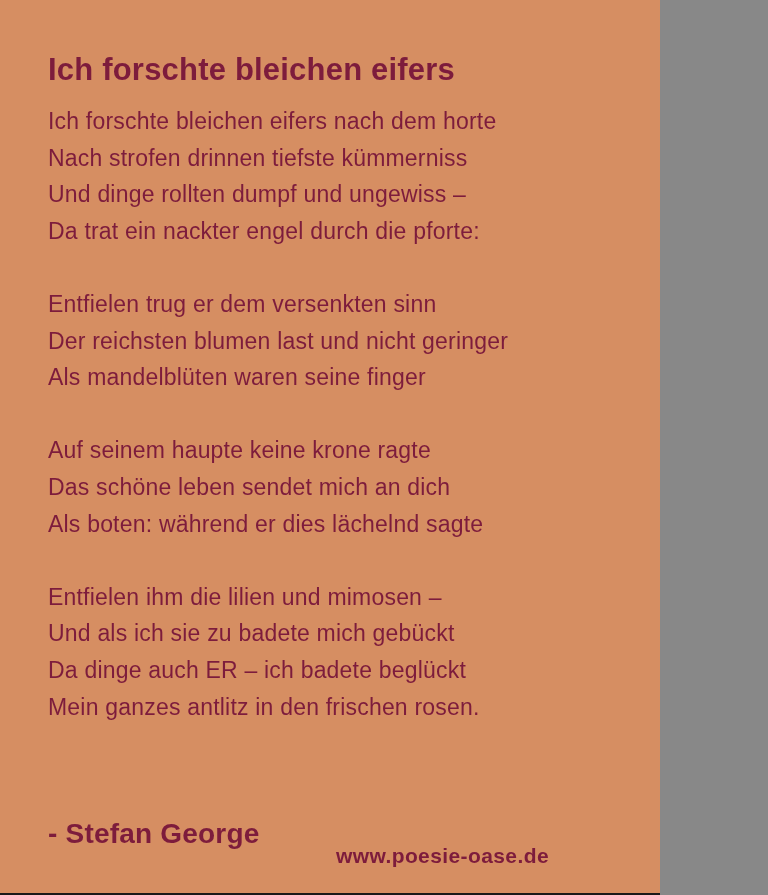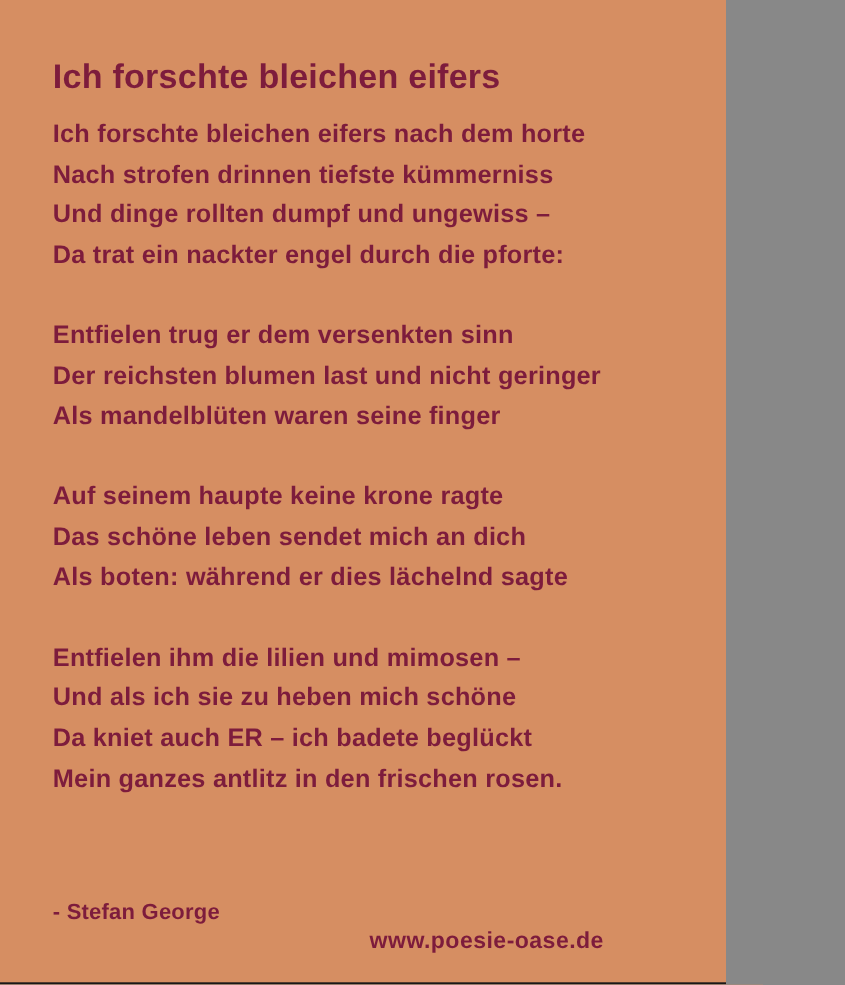--- a/index.html
+++ b/index.html
@@ -20,31 +20,31 @@
     font-size: 31px;
     font-weight: 700;
     letter-spacing: 0.2px;
     color: var(--ink, #7d1c3c);
   }
   .poem {
     position: absolute;
     left: 48px;
     top: 103px;
     font-size: 23px;
-    font-weight: 700;
+    font-weight: 400;
     line-height: 36.6px;
     letter-spacing: 0.2px;
   }
   .stanza { margin: 0 0 36.6px 0; }
   .stanza:last-child { margin-bottom: 0; }
   .author {
     position: absolute;
     left: 48px;
     top: 818px;
-    font-size: 20px;
+    font-size: 28px;
     font-weight: 600;
     letter-spacing: 0.2px;
   }
   .website {
     position: absolute;
     right: 111px;
     top: 844px;
     font-size: 21px;
     font-weight: 700;
     letter-spacing: 0.4px;
@@ -77,22 +77,22 @@
       <div class="line">Der reichsten blumen last und nicht geringer</div>
       <div class="line">Als mandelblüten waren seine finger</div>
     </div>
     <div class="stanza">
       <div class="line">Auf seinem haupte keine krone ragte</div>
       <div class="line">Das schöne leben sendet mich an dich</div>
       <div class="line">Als boten: während er dies lächelnd sagte</div>
     </div>
     <div class="stanza">
       <div class="line">Entfielen ihm die lilien und mimosen –</div>
-      <div class="line">Und als ich sie zu heben mich schöne</div>
-      <div class="line">Da kniet auch ER – ich badete beglückt</div>
+      <div class="line">Und als ich sie zu badete mich gebückt</div>
+      <div class="line">Da dinge auch ER – ich badete beglückt</div>
       <div class="line">Mein ganzes antlitz in den frischen rosen.</div>
     </div>
   </div>
 
   <div class="author">- Stefan George</div>
 
   <div class="website">www.poesie-oase.de</div>
 
   <div class="bottom-bar"></div>
 

